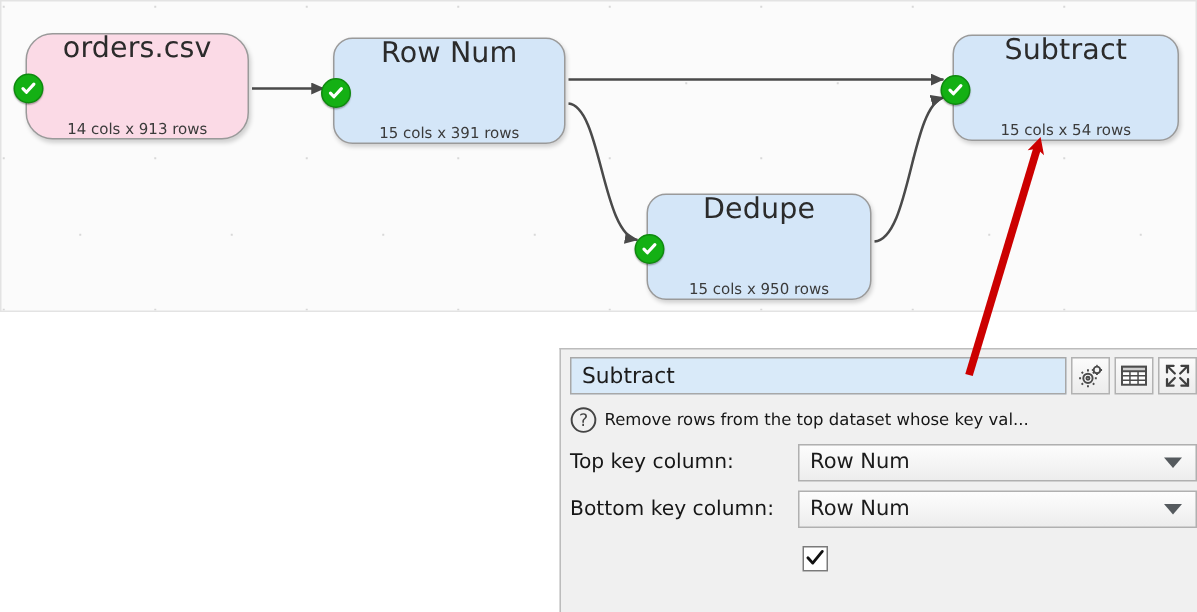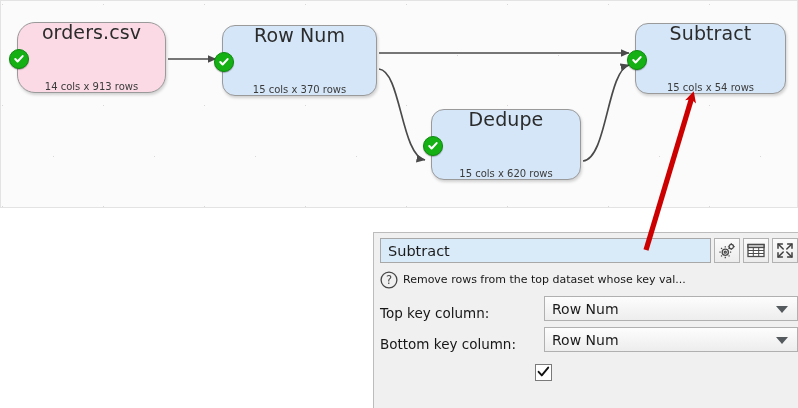--- a/index.html
+++ b/index.html
@@ -166,24 +166,23 @@
   .help-text {
     font-size: 11px;
     color: #161616;
     white-space: nowrap;
     overflow: hidden;
   }
 
   
   .form-row {
     display: flex;
-    align-items: flex-end;
+    align-items: center;
     margin-top: 5px;
     height: 26px;
-    gap: 12px;
   }
   .form-label {
     font-size: 13.5px;
     color: #161616;
     white-space: nowrap;
     flex: 0 0 auto;
   }
   .row-top .form-label   { width: 152px; }
   .row-bottom .form-label{ width: 152px; }
 
@@ -269,31 +268,31 @@
     <div class="node-sub">14 cols x 913 rows</div>
   </div>
 
   <div class="node blue" style="left:221px; top:24px; width:155px; height:71px;">
     <div class="status-badge">
       <svg width="12" height="12" viewBox="0 0 12 12">
         <path d="M2.3,6.1 L4.6,8.5 L9.6,3.1" stroke="#ffffff" stroke-width="2.1" fill="none" stroke-linecap="round" stroke-linejoin="round"></path>
       </svg>
     </div>
     <div class="node-title">Row Num</div>
-    <div class="node-sub">15 cols x 370 rows</div>
-  </div>
-
-  <div class="node blue" style="left:430px; top:108px; width:150px; height:71px;">
+    <div class="node-sub">15 cols x 391 rows</div>
+  </div>
+
+  <div class="node blue" style="left:430px; top:128px; width:150px; height:71px;">
     <div class="status-badge">
       <svg width="12" height="12" viewBox="0 0 12 12">
         <path d="M2.3,6.1 L4.6,8.5 L9.6,3.1" stroke="#ffffff" stroke-width="2.1" fill="none" stroke-linecap="round" stroke-linejoin="round"></path>
       </svg>
     </div>
     <div class="node-title">Dedupe</div>
-    <div class="node-sub">15 cols x 620 rows</div>
+    <div class="node-sub">15 cols x 950 rows</div>
   </div>
 
   <div class="node blue" style="left:634px; top:22px; width:151px; height:71px;">
     <div class="status-badge">
       <svg width="12" height="12" viewBox="0 0 12 12">
         <path d="M2.3,6.1 L4.6,8.5 L9.6,3.1" stroke="#ffffff" stroke-width="2.1" fill="none" stroke-linecap="round" stroke-linejoin="round"></path>
       </svg>
     </div>
     <div class="node-title">Subtract</div>
     <div class="node-sub">15 cols x 54 rows</div>

